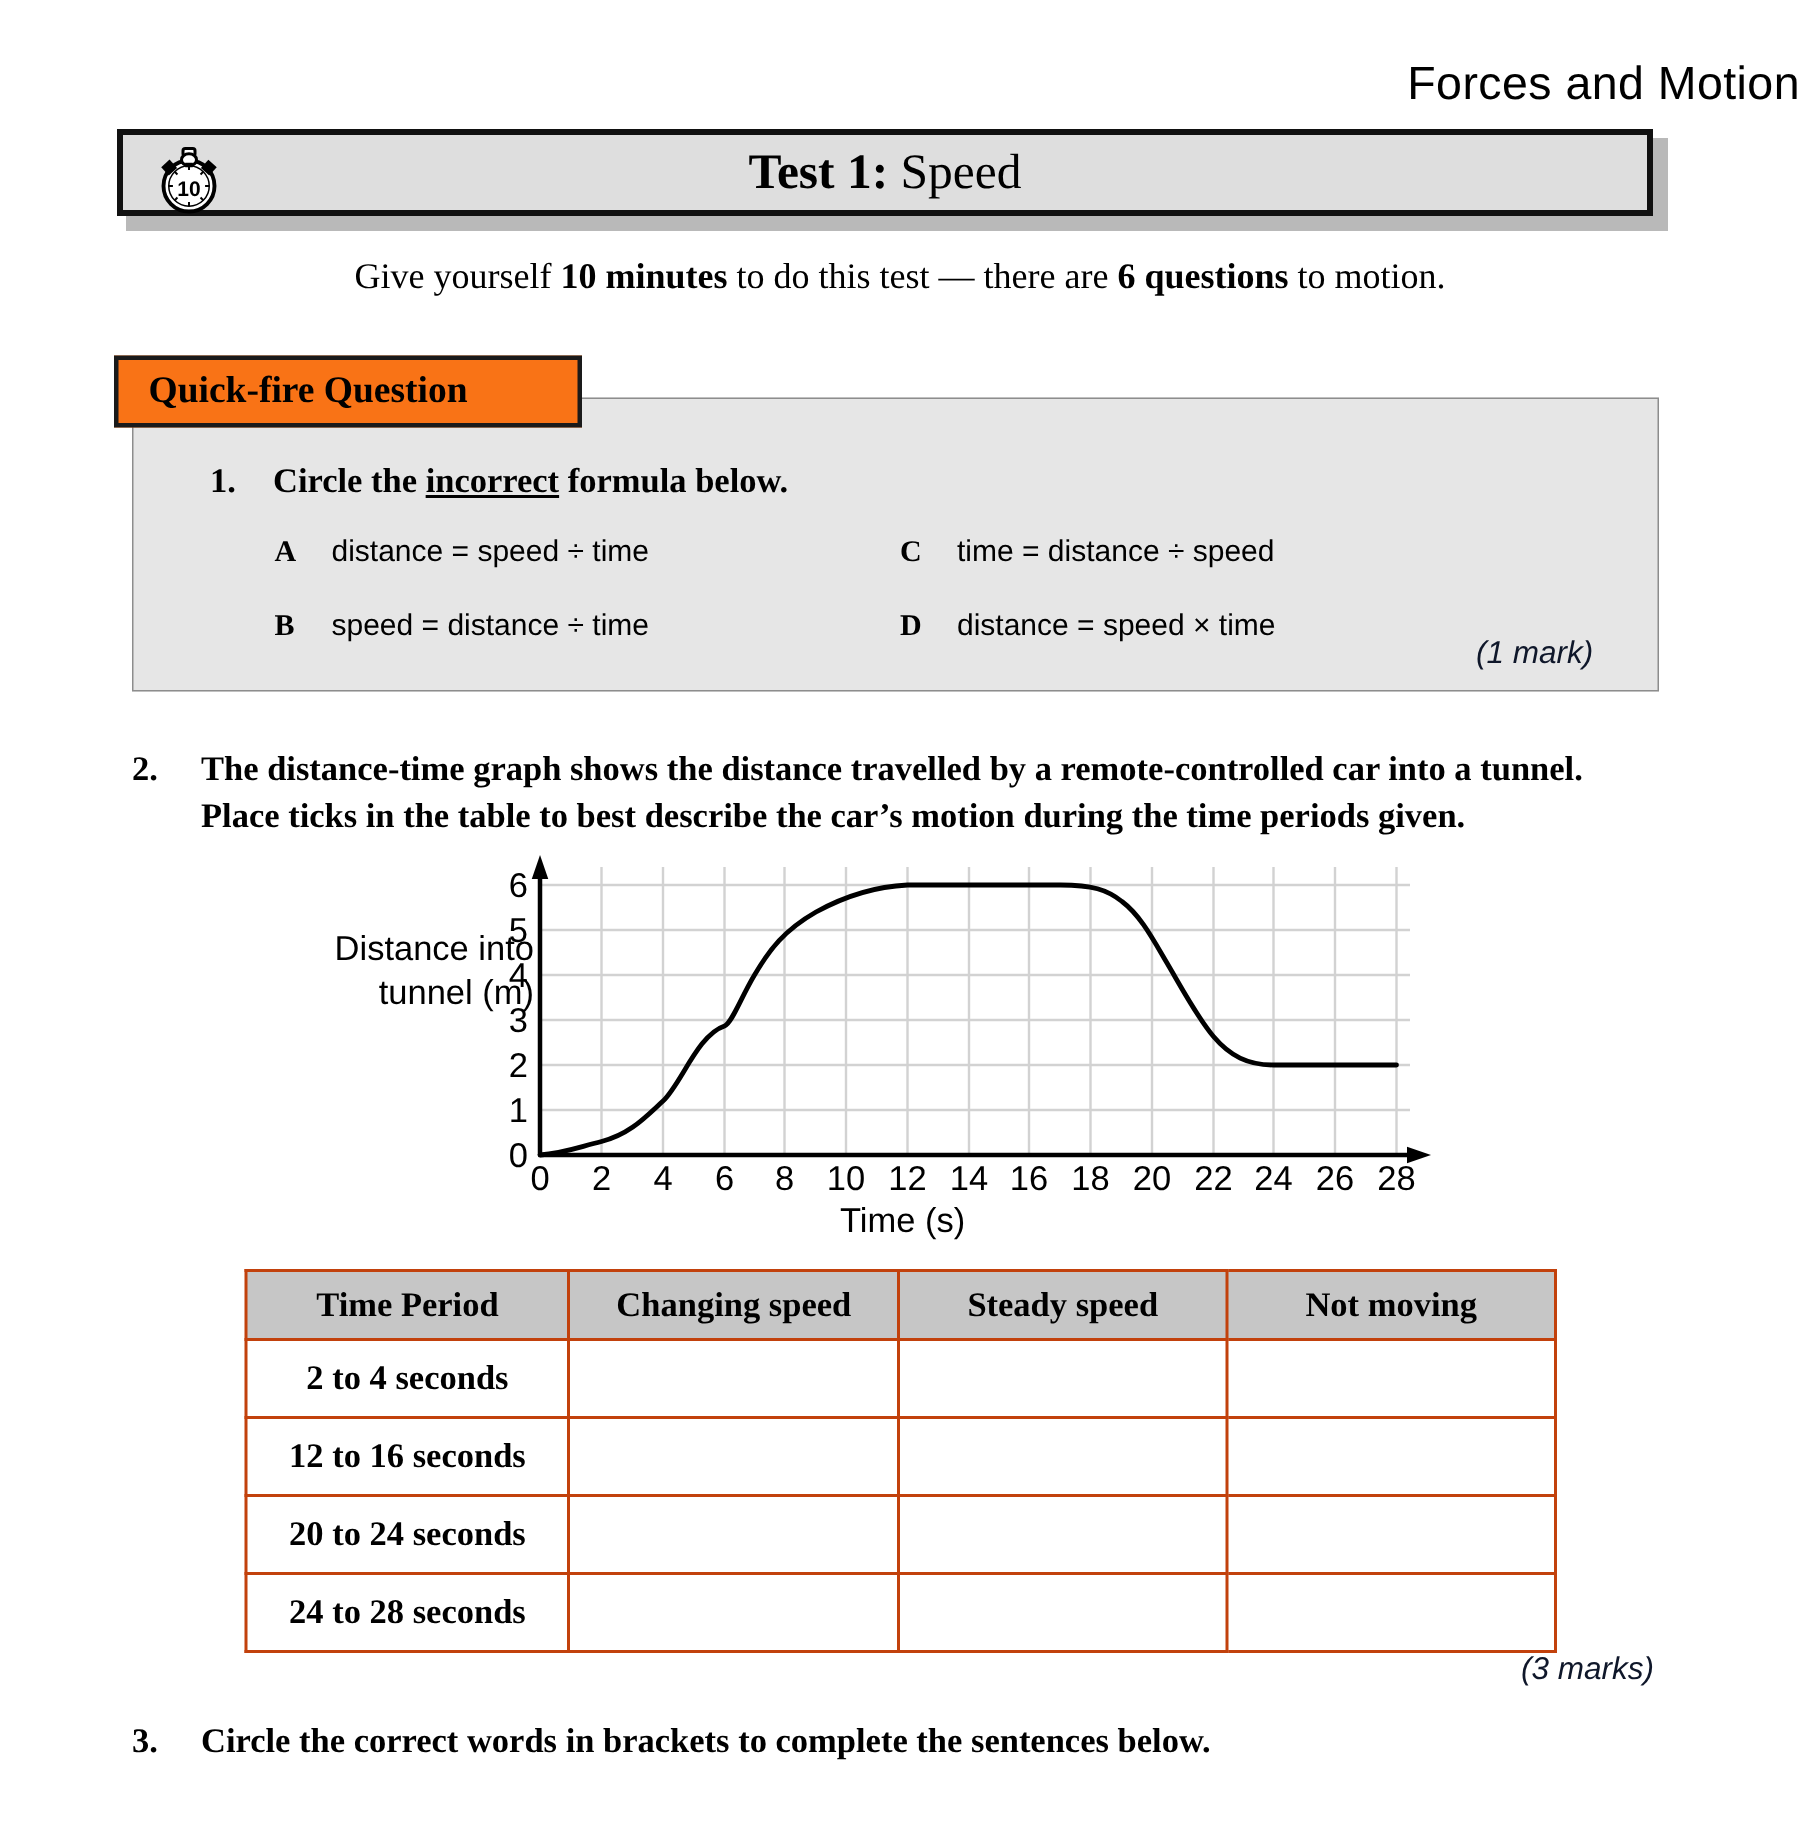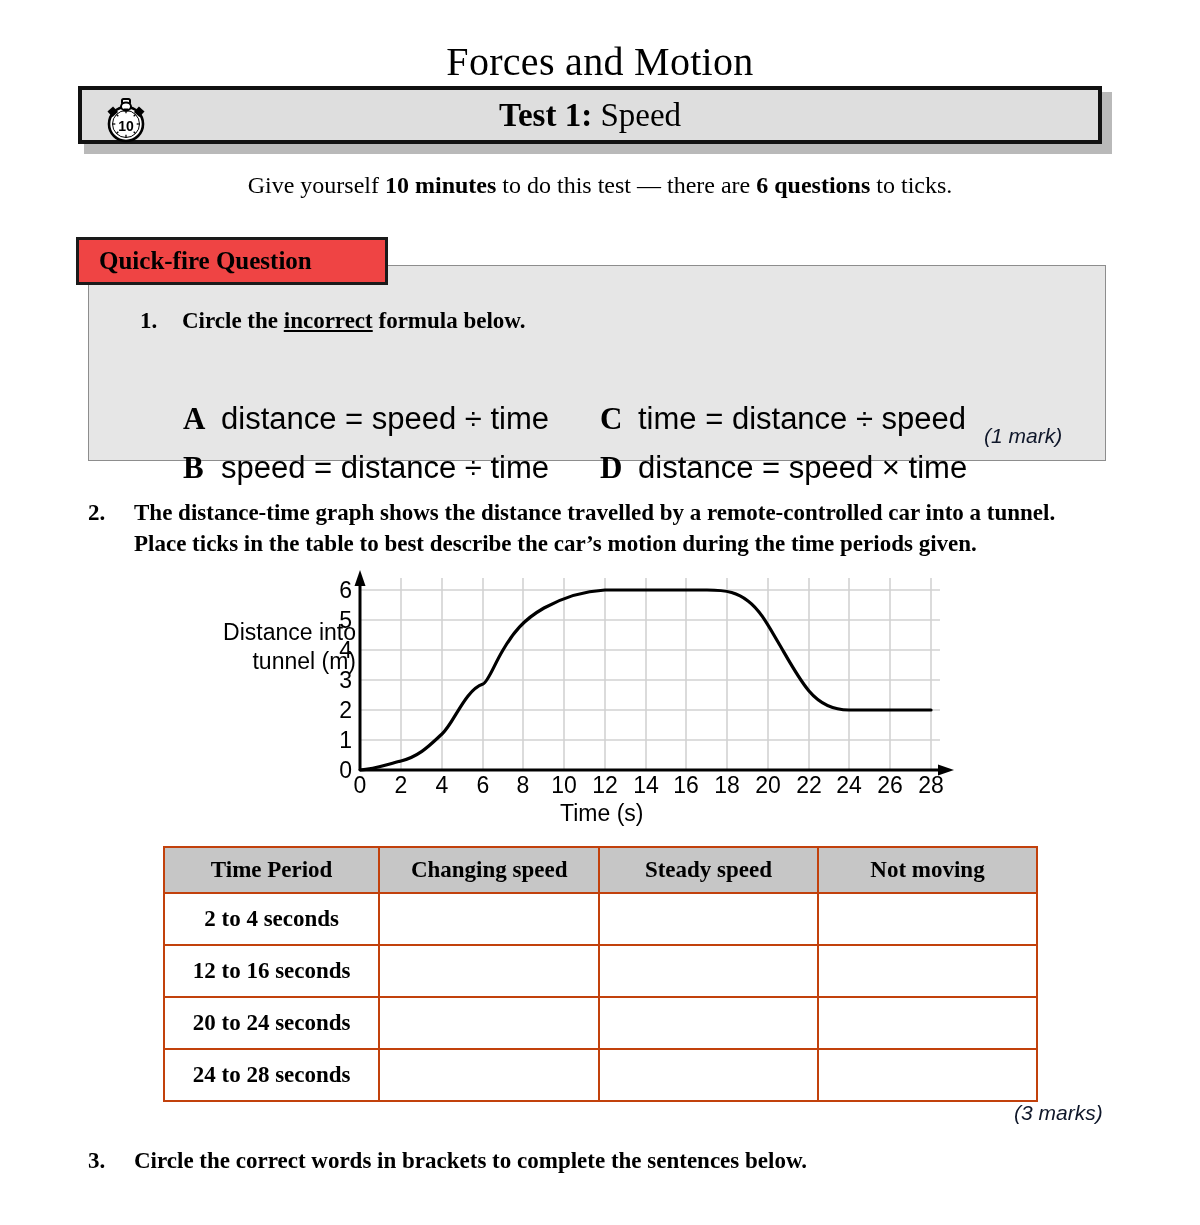--- a/index.html
+++ b/index.html
@@ -8,23 +8,23 @@
     background:#ffffff;
     font-family:"Liberation Serif", serif;
     color:#000;
     position:relative;
     overflow:hidden;
   }
 
   
   .page-title{
     position:absolute; left:0; top:38px; width:1200px;
-    text-align:center;
-    font-family:Liberation Serif, serif;
-    font-size:40px; letter-spacing:.3px;
+    text-align:right;
+    font-family:Liberation Sans, sans-serif;
+    font-size:31px; letter-spacing:.3px;
   }
 
   
   .banner-wrap{
     position:absolute; left:78px; top:86px;
     width:1028px; height:62px;
   }
   .banner-shadow{
     position:absolute; left:6px; top:6px;
     width:1028px; height:62px;
@@ -62,21 +62,21 @@
   .qf-panel{
     position:absolute; left:88px; top:265px;
     width:1018px; height:196px;
     background:#e6e6e6;
     border:1px solid #8d8d8d;
     box-sizing:border-box;
   }
   .qf-tab{
     position:absolute; left:76px; top:237px;
     width:312px; height:48px;
-    background:#ef4444;
+    background:#f97316;
     border:3px solid #1a1a1a;
     box-sizing:border-box;
     display:flex; align-items:center;
     padding-left:20px;
     z-index:5;
   }
   .qf-tab span{
     font-size:25px; font-weight:bold;
     font-family:"Liberation Serif", serif;
   }
@@ -85,23 +85,22 @@
     position:absolute; left:140px; top:308px;
     font-size:23px; font-weight:bold;
     font-family:"Liberation Serif", serif;
   }
   .q1-row .num{display:inline-block; width:42px;}
   .q1-row u{text-decoration:underline;}
 
   .opt{
     position:absolute;
     font-family:"Liberation Sans", sans-serif;
-    font-size:31px;
+    font-size:20px;
     white-space:nowrap;
-    margin-top:44px;
   }
   .opt .lbl{
     font-family:"Liberation Serif", serif;
     font-weight:bold;
     display:inline-block;
     width:38px;
   }
   .opt-a{left:183px; top:357px;}
   .opt-b{left:183px; top:406px;}
   .opt-c{left:600px; top:357px;}
@@ -223,21 +222,21 @@
           <line x1="35.5" y1="20.5" x2="33.7" y2="22.3"></line>
           <line x1="18.3" y1="37.7" x2="16.5" y2="39.5"></line>
         </g>
         <text x="26" y="36.5" font-family="Liberation Sans, sans-serif" font-size="14" font-weight="bold" text-anchor="middle" fill="#000">10</text>
       </svg>
     </div>
     <div class="banner-title"><b>Test 1:</b> <span>Speed</span></div>
   </div>
 </div>
 
-<div class="instruction"><span>Give yourself </span><b>10 minutes</b><span> to do this test — there are </span><b>6 questions</b><span> to ticks.</span></div>
+<div class="instruction"><span>Give yourself </span><b>10 minutes</b><span> to do this test — there are </span><b>6 questions</b><span> to motion.</span></div>
 
 <div class="qf-panel"></div>
 <div class="qf-tab">
   <span>Quick-fire Question</span>
 </div>
 
 <div class="q1-row">
   <span class="num">1.</span><span>Circle the </span><u>incorrect</u><span> formula below.</span>
 </div>
 

